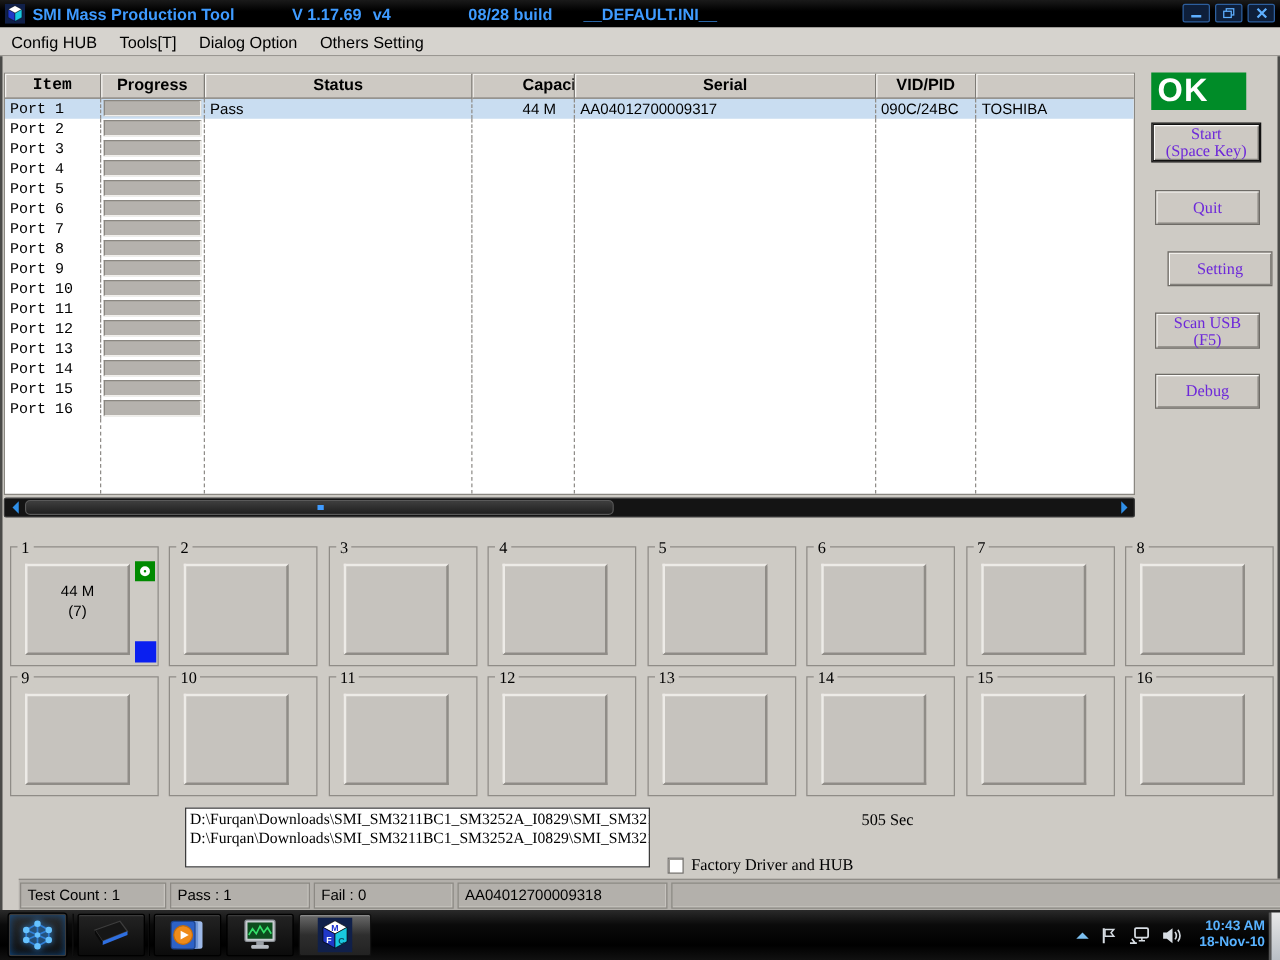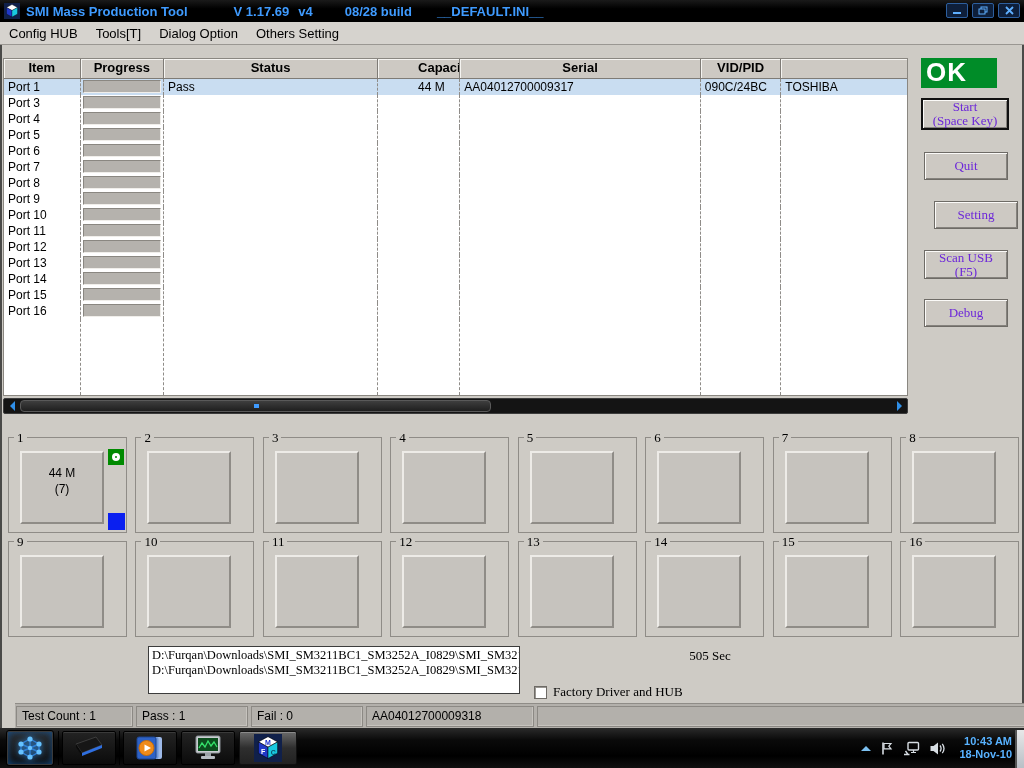--- a/index.html
+++ b/index.html
@@ -7,21 +7,21 @@
   body { font-family:"Liberation Sans", sans-serif; background:#cecbc5; position:relative; }
   .app { position:absolute; inset:0; }
 
   
   .titlebar { position:absolute; left:0; top:0; width:1024px; height:22px;
     background:linear-gradient(#1a1a1a,#000 40%,#000); display:flex; align-items:center;
     color:#3f9bff; font-weight:bold; font-size:13px; }
   .titlebar .appicon { width:16px; height:16px; margin:0 6px 0 4px; }
   .t-title { white-space:nowrap; }
   .t-ver { margin-left:46px; } .t-v4 { margin-left:9px; }
-  .t-build { margin-left:32px; } .t-ini { margin-left:25px; }
+  .t-build { margin-left:62px; } .t-ini { margin-left:25px; }
   .winbtns { position:absolute; right:4px; top:3px; display:flex; gap:4px; }
   .winbtn { width:22px; height:15px; background:#0e1f3a; border:1px solid #2d5f9e;
     border-radius:2px; display:flex; align-items:center; justify-content:center; }
   .winbtn svg { display:block; }
 
   
   .menubar { position:absolute; left:0; top:22px; width:1024px; height:23px;
     background:#d6d3ce; border-bottom:1px solid #9a9792; display:flex; align-items:center;
     font-size:13px; color:#000; }
   .menuitem { padding:13px 9px; }
@@ -37,21 +37,21 @@
   .thead { display:flex; height:20px; background:#cdc9c3; }
   .th { font-weight:bold; font-size:13px; text-align:center; line-height:18px;
     background:#cdc9c3; border-right:1px solid #7e7b76; border-bottom:1px solid #7e7b76;
     box-shadow:inset 1px 1px 0 #f5f4f1; overflow:hidden; white-space:nowrap; }
   .tbody { height:316px; display:flex; flex-direction:column; overflow:hidden; }
   .trow { display:flex; height:16px; flex:0 0 16px; }
   .trow.sel { background:#c9ddf1; }
   .tfiller { display:flex; flex:1 1 auto; }
   .c { border-right:1px dashed #8f8c88; overflow:hidden; white-space:nowrap;
     line-height:16px; padding-left:4px; }
-  .w0 { width:78px; } .w1 { width:85px; } .w2 { width:218px; } .w3 { width:83px;padding-left:40px; }
+  .w0 { width:78px;font-family:Liberation Mono, monospace; } .w1 { width:85px; } .w2 { width:218px; } .w3 { width:83px;padding-left:40px; }
   .w4 { width:245px; } .w5 { width:82px; } .w6 { width:128px; border-right:none; }
   .pbar { margin:1px 2px 1px 1px; height:13px; background:#b5b2ad;
     border:1px solid; border-color:#8a8781 #f0eeea #f0eeea #8a8781; }
   .c.w1 { padding-left:1px; }
 
   
   .hscroll { position:absolute; left:3px; top:353px; width:905px; height:16px;
     background:#141414; border:1px solid #3c3c3c; border-radius:2px; }
   .harrow { position:absolute; top:1px; width:13px; height:12px; display:flex;
     align-items:center; justify-content:center; }
@@ -208,20 +208,31 @@
     <div class="c w1">
       <div class="pbar"></div>
     </div>
     <div class="c w2">Pass</div>
     <div class="c w3">44 M</div>
     <div class="c w4">AA04012700009317</div>
     <div class="c w5">090C/24BC</div>
     <div class="c w6">TOSHIBA</div>
   </div>
 
+  <div class="trow">
+    <div class="c w0">Port 2</div>
+    <div class="c w1">
+      <div class="pbar"></div>
+    </div>
+    <div class="c w2"></div>
+    <div class="c w3"></div>
+    <div class="c w4"></div>
+    <div class="c w5"></div>
+    <div class="c w6"></div>
+  </div>
 
   <div class="trow">
     <div class="c w0">Port 3</div>
     <div class="c w1">
       <div class="pbar"></div>
     </div>
     <div class="c w2"></div>
     <div class="c w3"></div>
     <div class="c w4"></div>
     <div class="c w5"></div>

